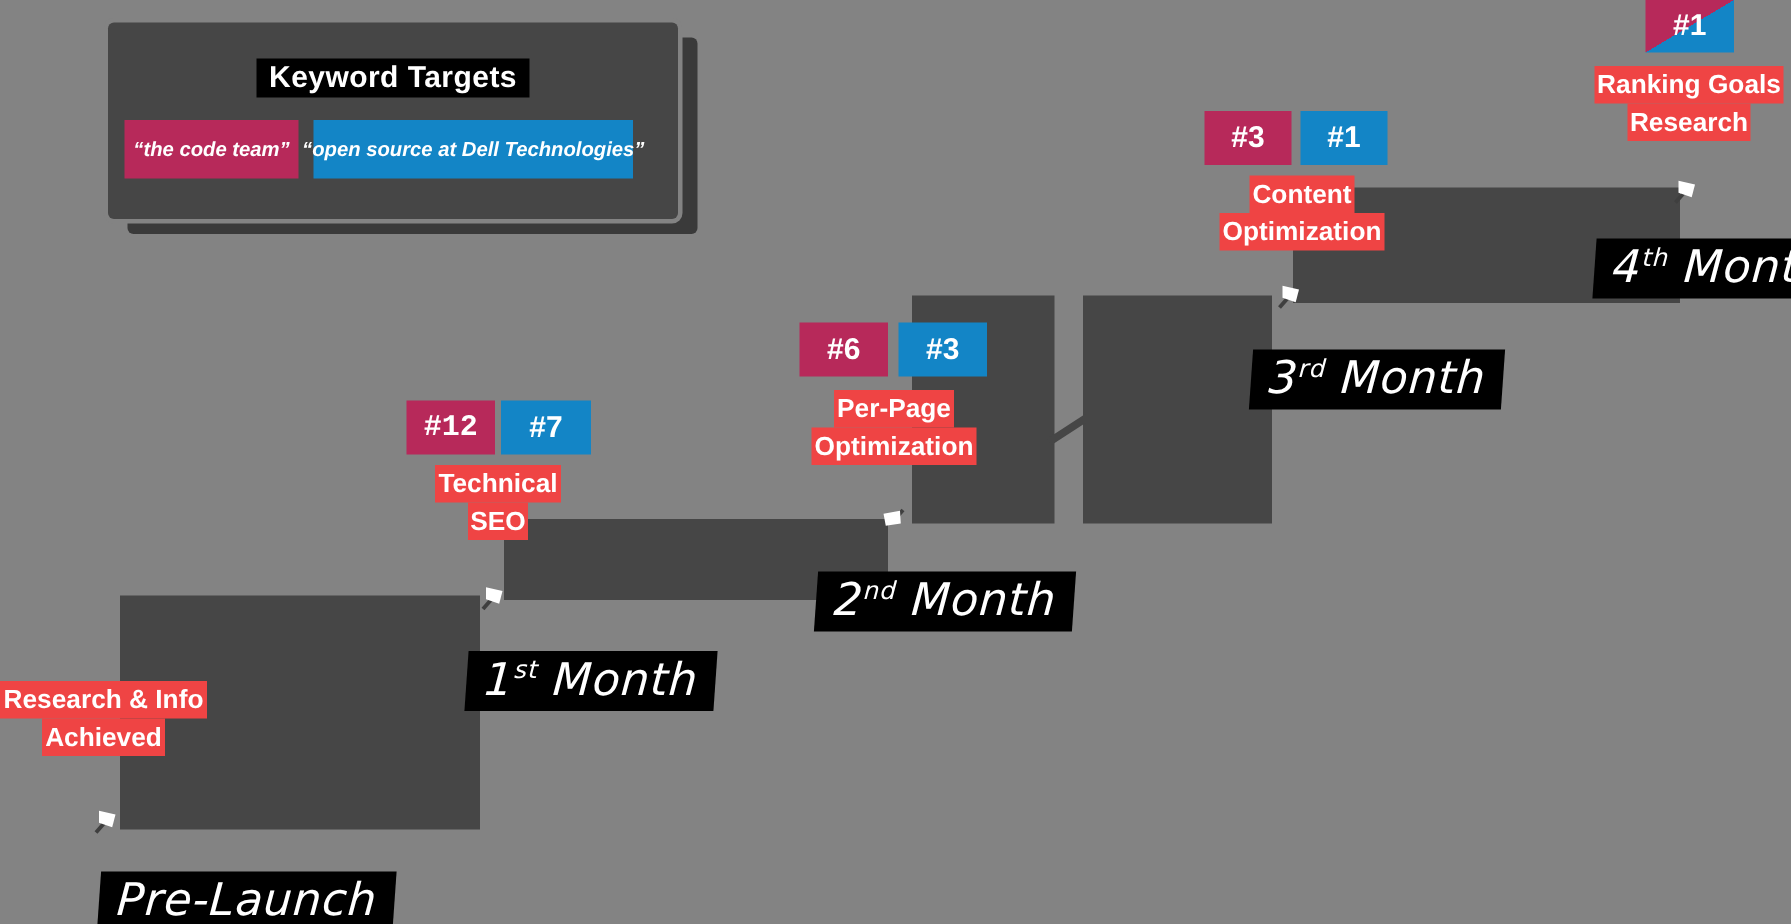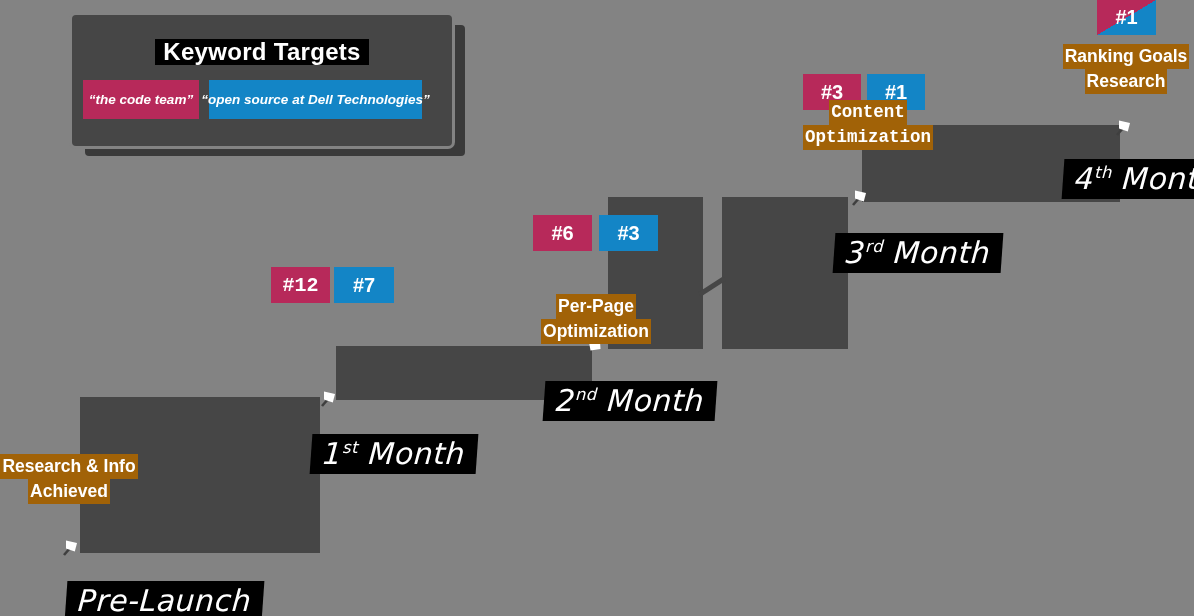--- a/index.html
+++ b/index.html
@@ -16,21 +16,21 @@
   
   .panel{
     position:absolute;left:72px;top:15px;width:380px;height:131px;
     background:#464646;border-radius:4px;
     box-shadow:0 0 0 3px #838383, 13px 10px 0 0 #3a3a3a;
     display:flex;flex-direction:column;align-items:center;
   }
   .panel-title{
     margin-top:24px;
     background:#000;color:#fff;
-    font-size:24px;font-weight:800;letter-spacing:.3px;
+    font-size:20px;font-weight:800;letter-spacing:.3px;
     padding:2px 8px;line-height:22px;
   }
   .chip-row{position:absolute;left:11px;top:65px;display:flex;gap:10px;}
   .chip{
     color:#fff;font-style:italic;font-weight:700;font-size:13.5px;
     display:flex;align-items:center;justify-content:center;
     height:39px;white-space:nowrap;
   }
   .chip.pink{background:#b7295a;width:116px;}
   .chip.blue{background:#1385c6;width:213px;}
@@ -43,21 +43,21 @@
   .badge.pink{background:#b7295a;}
   .badge.blue{background:#1385c6;}
   .badge.split{background:linear-gradient(to bottom right,#b7295a 50%,#1385c6 50%);}
   
   .phase{
     position:absolute;width:160px;
     display:flex;flex-direction:column;align-items:center;
     z-index:6;
   }
   .phase span{
-    background:#a16207;color:#fff;
+    background:#ef4444;color:#fff;
     font-size:17.5px;font-weight:700;line-height:21px;
     padding:2px 2px;white-space:nowrap;text-align:center;
   }
   
   .month{
     position:absolute;z-index:6;
     background:#000;color:#fff;
     font-family:"DejaVu Sans", cursive;
     font-style:italic;
     font-size:30px;line-height:40px;
@@ -113,37 +113,41 @@
   <div class="phase" style="left:-11px;top:454px;">
     <span>Research &amp; Info</span>
     <span>Achieved</span>
   </div>
   <div class="month" style="left:66px;top:581px;">
     <span class="m-num"></span><span class="m-sup"></span><span class="m-rest">Pre-Launch</span>
   </div>
 
   <div class="badge pink" style="left:271px;top:267px;width:59px;font-family:Liberation Mono, monospace;">#12</div>
   <div class="badge blue" style="left:334px;top:267px;width:60px;">#7</div>
+  <div class="phase" style="left:252px;top:310px;">
+    <span>Technical</span>
+    <span>SEO</span>
+  </div>
   <div class="month" style="left:311px;top:434px;">
     <span class="m-num">1</span><span class="m-sup">st</span><span class="m-rest"> Month</span>
   </div>
 
   <div class="badge pink" style="left:533px;top:215px;width:59px;">#6</div>
   <div class="badge blue" style="left:599px;top:215px;width:59px;">#3</div>
-  <div class="phase" style="left:516px;top:260px;margin-top:34px;">
+  <div class="phase" style="left:516px;top:260px;">
     <span>Per-Page</span>
     <span>Optimization</span>
   </div>
   <div class="month" style="left:544px;top:381px;">
     <span class="m-num">2</span><span class="m-sup">nd</span><span class="m-rest"> Month</span>
   </div>
 
   <div class="badge pink" style="left:803px;top:74px;width:58px;">#3</div>
   <div class="badge blue" style="left:867px;top:74px;width:58px;">#1</div>
-  <div class="phase" style="left:788px;top:100px;font-family:Liberation Mono, monospace;">
+  <div class="phase" style="left:788px;top:117px;">
     <span>Content</span>
     <span>Optimization</span>
   </div>
   <div class="month" style="left:834px;top:233px;">
     <span class="m-num">3</span><span class="m-sup">rd</span><span class="m-rest"> Month</span>
   </div>
 
   <div class="badge split" style="left:1097px;top:0px;width:59px;height:35px;">#1</div>
   <div class="phase" style="left:1046px;top:44px;">
     <span>Ranking Goals</span>

